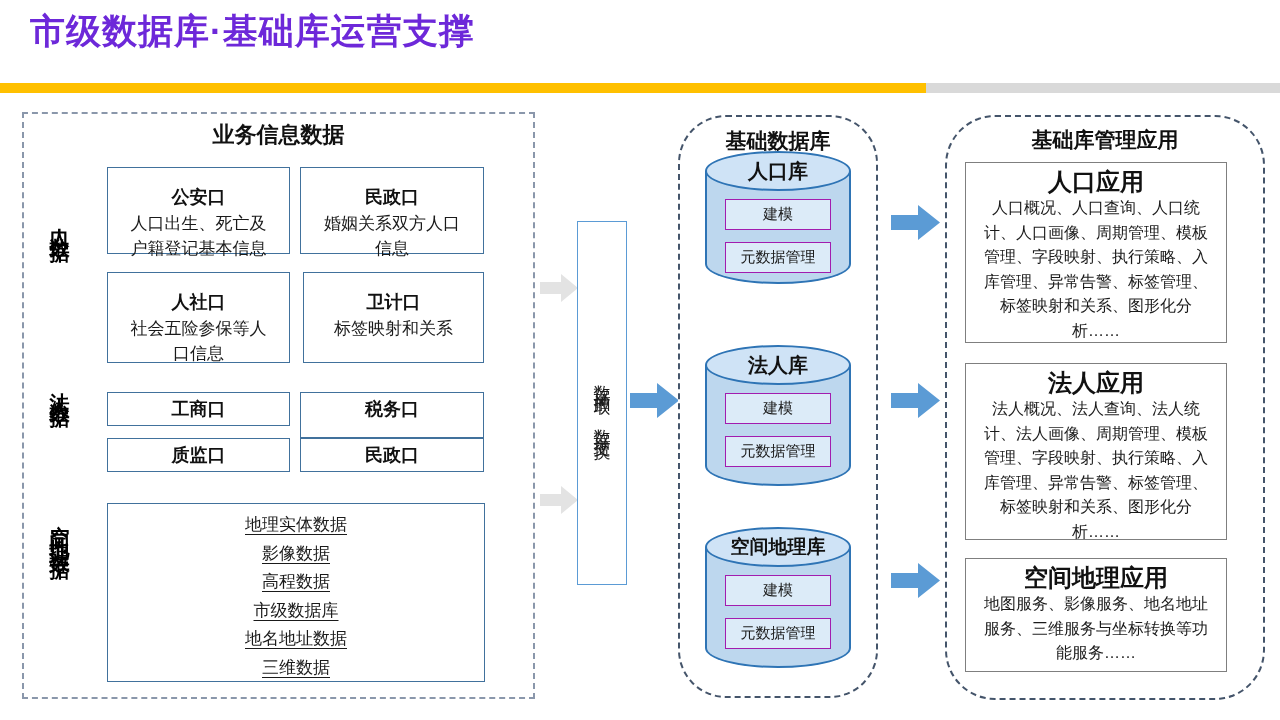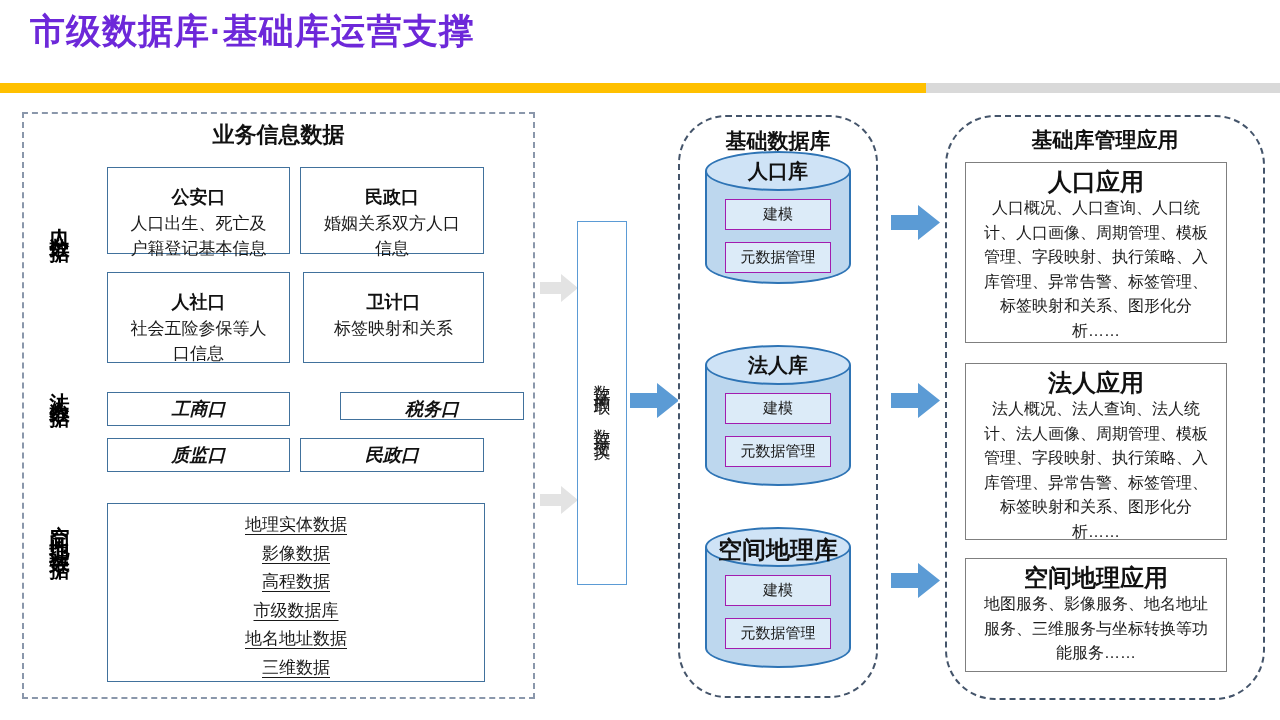--- a/index.html
+++ b/index.html
@@ -22,23 +22,23 @@
 
   .src-box { position:absolute; background:#fff; border:1px solid #41719c; text-align:center; padding-top:16px; }
   .src-box .hd { font-weight:800; font-size:18px; line-height:27px; }
   .src-box .dt { font-size:17px; line-height:25px; text-underline-offset:4px; max-width:150px; margin:0 auto; color:#1a1a1a; }
 
   .b-ga { left:107px; top:167px; width:183px; height:87px; }
   .b-mz { left:300px; top:167px; width:184px; height:87px; }
   .b-rs { left:107px; top:272px; width:183px; height:91px; }
   .b-wj { left:303px; top:272px; width:181px; height:91px; }
 
-  .legal-box { position:absolute; background:#fff; border:1px solid #41719c; text-align:center; font-weight:800; font-size:18px; line-height:32px;font-style:italic; }
+  .legal-box { position:absolute; background:#fff; border:1px solid #41719c; text-align:center; font-weight:800; font-size:18px; line-height:32px; }
   .b-gs { left:107px; top:392px; width:183px; height:34px; }
-  .b-sw { left:300px; top:392px; width:184px; height:28px;margin-left:40px; }
+  .b-sw { left:300px; top:392px; width:184px; height:46px; }
   .b-zj { left:107px; top:438px; width:183px; height:34px; }
   .b-mz2{ left:300px; top:438px; width:184px; height:34px; }
 
   .spatial-box { position:absolute; left:107px; top:503px; width:378px; height:179px; background:#fff; border:1px solid #41719c; text-align:center; padding-top:7px; }
   .spatial-box .it { display:block; font-size:17px; line-height:27.5px; color:#1a1a1a; }
   .spatial-box .it span { text-decoration:underline; text-underline-offset:4px;font-family:Liberation Mono, monospace; }
 
   
   .flow-box { position:absolute; left:577px; top:221px; width:50px; height:364px; border:1.5px solid #5B9BD5; background:#fff; display:flex; align-items:center; justify-content:center; }
   .flow-box .vtxt { writing-mode:vertical-rl; text-orientation:upright; font-size:17px; letter-spacing:5px; color:#1a1a1a; }
@@ -46,21 +46,21 @@
   .arrow { position:absolute; }
 
   
   .mid-panel { position:absolute; left:678px; top:115px; width:200px; height:583px; border:2px dashed #44546a; border-radius:48px; background:#fff; }
   .panel-title-mid { position:absolute; left:678px; top:127px; width:200px; text-align:center; font-size:21px; font-weight:800; }
 
   .cyl { position:absolute; left:705px; width:146px; }
   .cyl .top  { position:absolute; left:0; top:0; width:100%; height:40px; border-radius:50%; background:#cfe3f6; border:2px solid #2e74b5; z-index:2; }
   .cyl .body { position:absolute; left:0; top:20px; width:100%; bottom:0; background:#bdd7ee; border:2px solid #2e74b5; border-top:none; border-radius:0 0 73px 73px / 0 0 20px 20px; z-index:1; }
   .cyl .name { position:absolute; left:0; top:7px; width:100%; text-align:center; font-weight:800; font-size:20px; z-index:3; }
-  .cyl .name.small { font-size:24px; }
+  .cyl .name.small { font-size:19px; }
   .cyl .mod  { position:absolute; left:50%; transform:translateX(-50%); width:106px; height:31px; background:#dcebf8; border:1px solid #a21caf; z-index:3; display:flex; align-items:center; justify-content:center; font-size:15px; color:#1a1a1a; }
   .cyl .mod.m1 { top:48px; }
   .cyl .mod.m2 { top:91px; }
   .cyl1 { top:151px; height:133px; }
   .cyl2 { top:345px; height:141px; }
   .cyl3 { top:527px; height:141px; }
 
   
   .right-panel { position:absolute; left:945px; top:115px; width:320px; height:585px; border:2px dashed #44546a; border-radius:50px; background:#fff; }
   .panel-title-right { position:absolute; left:945px; top:126px; width:320px; text-align:center; font-size:21px; font-weight:800; }

